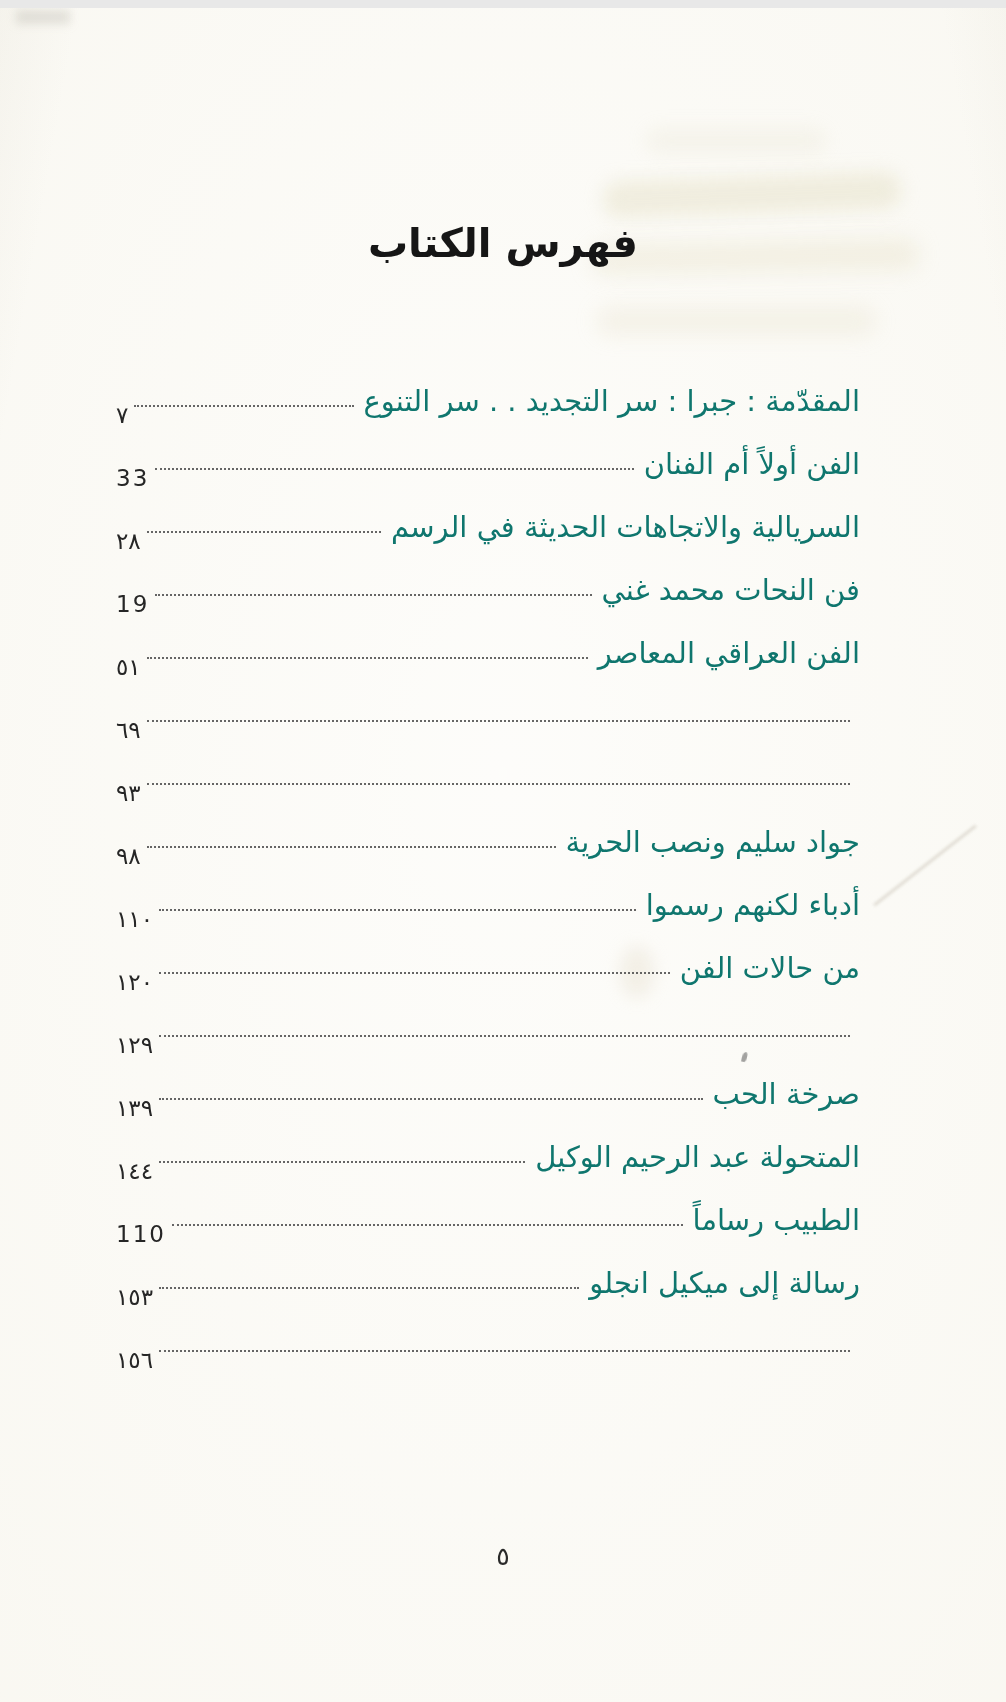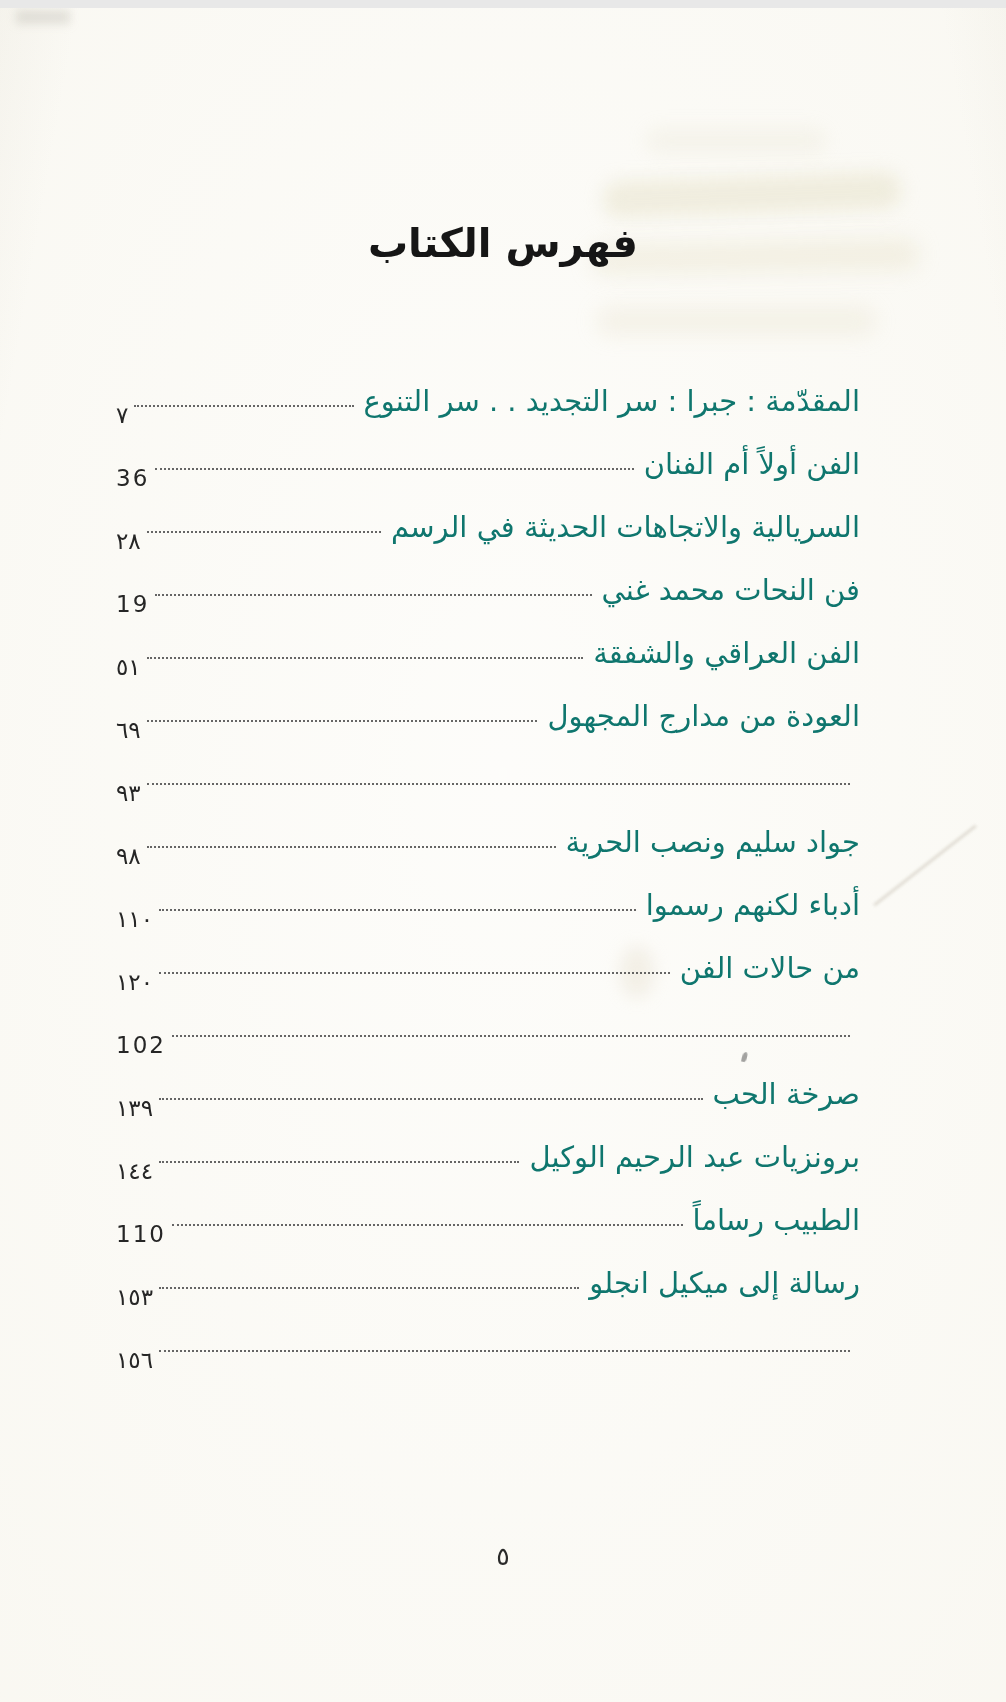--- a/index.html
+++ b/index.html
@@ -128,43 +128,42 @@
   <div class="toc" id="toc-list">
   <div class="toc-row">
     <span class="toc-title">المقدّمة : جبرا : سر التجديد . . سر التنوع</span>
     <span class="toc-leader"></span>
     <span class="toc-page">٧</span>
   </div>
 
   <div class="toc-row">
     <span class="toc-title">الفن أولاً أم الفنان</span>
     <span class="toc-leader"></span>
-    <span class="toc-page">36</span>
+    <span class="toc-page">33</span>
   </div>
 
   <div class="toc-row">
     <span class="toc-title">السريالية والاتجاهات الحديثة في الرسم</span>
     <span class="toc-leader"></span>
     <span class="toc-page">٢٨</span>
   </div>
 
   <div class="toc-row">
     <span class="toc-title">فن النحات محمد غني</span>
     <span class="toc-leader"></span>
     <span class="toc-page">19</span>
   </div>
 
   <div class="toc-row">
-    <span class="toc-title">الفن العراقي والشفقة</span>
+    <span class="toc-title">الفن العراقي المعاصر</span>
     <span class="toc-leader"></span>
     <span class="toc-page">٥١</span>
   </div>
 
   <div class="toc-row">
-    <span class="toc-title">العودة من مدارج المجهول</span>
     <span class="toc-leader"></span>
     <span class="toc-page">٦٩</span>
   </div>
 
   <div class="toc-row">
     <span class="toc-leader"></span>
     <span class="toc-page">٩٣</span>
   </div>
 
   <div class="toc-row">
@@ -180,31 +179,31 @@
   </div>
 
   <div class="toc-row">
     <span class="toc-title">من حالات الفن</span>
     <span class="toc-leader"></span>
     <span class="toc-page">١٢٠</span>
   </div>
 
   <div class="toc-row">
     <span class="toc-leader"></span>
-    <span class="toc-page">102</span>
+    <span class="toc-page">١٢٩</span>
   </div>
 
   <div class="toc-row">
     <span class="toc-title">صرخة الحب</span>
     <span class="toc-leader"></span>
     <span class="toc-page">١٣٩</span>
   </div>
 
   <div class="toc-row">
-    <span class="toc-title">برونزيات عبد الرحيم الوكيل</span>
+    <span class="toc-title">المتحولة عبد الرحيم الوكيل</span>
     <span class="toc-leader"></span>
     <span class="toc-page">١٤٤</span>
   </div>
 
   <div class="toc-row">
     <span class="toc-title">الطبيب رساماً</span>
     <span class="toc-leader"></span>
     <span class="toc-page">110</span>
   </div>
 

